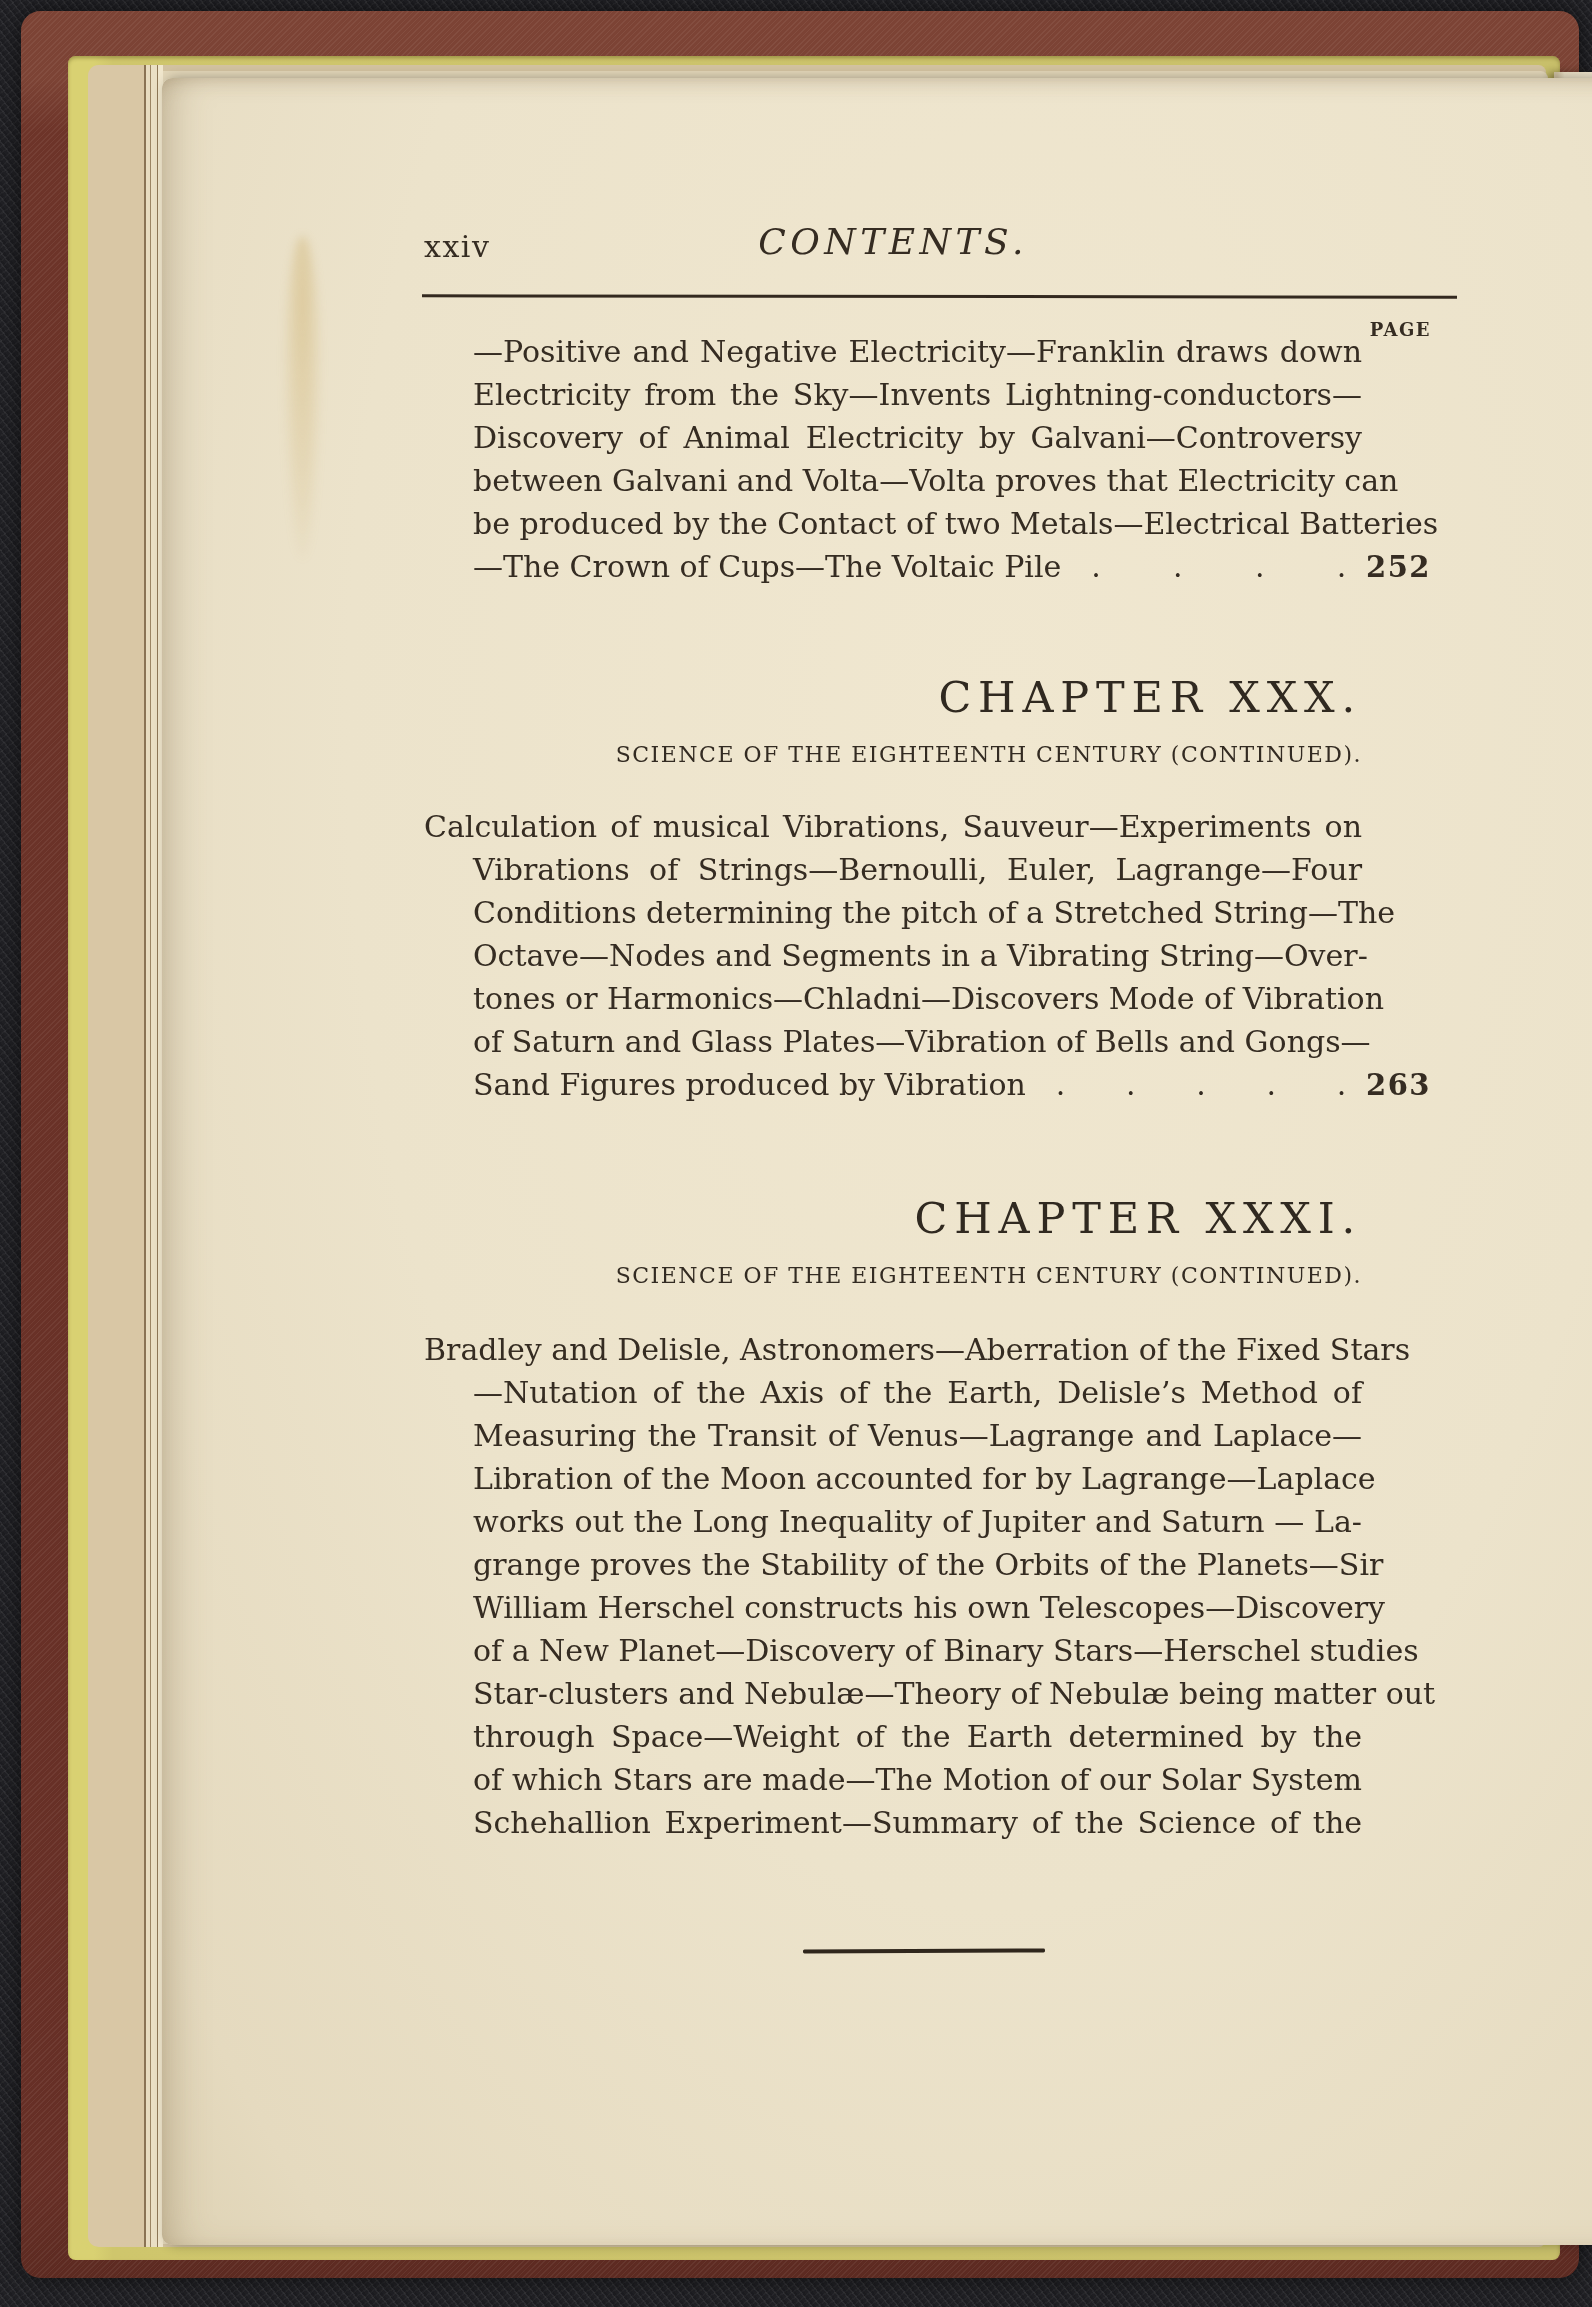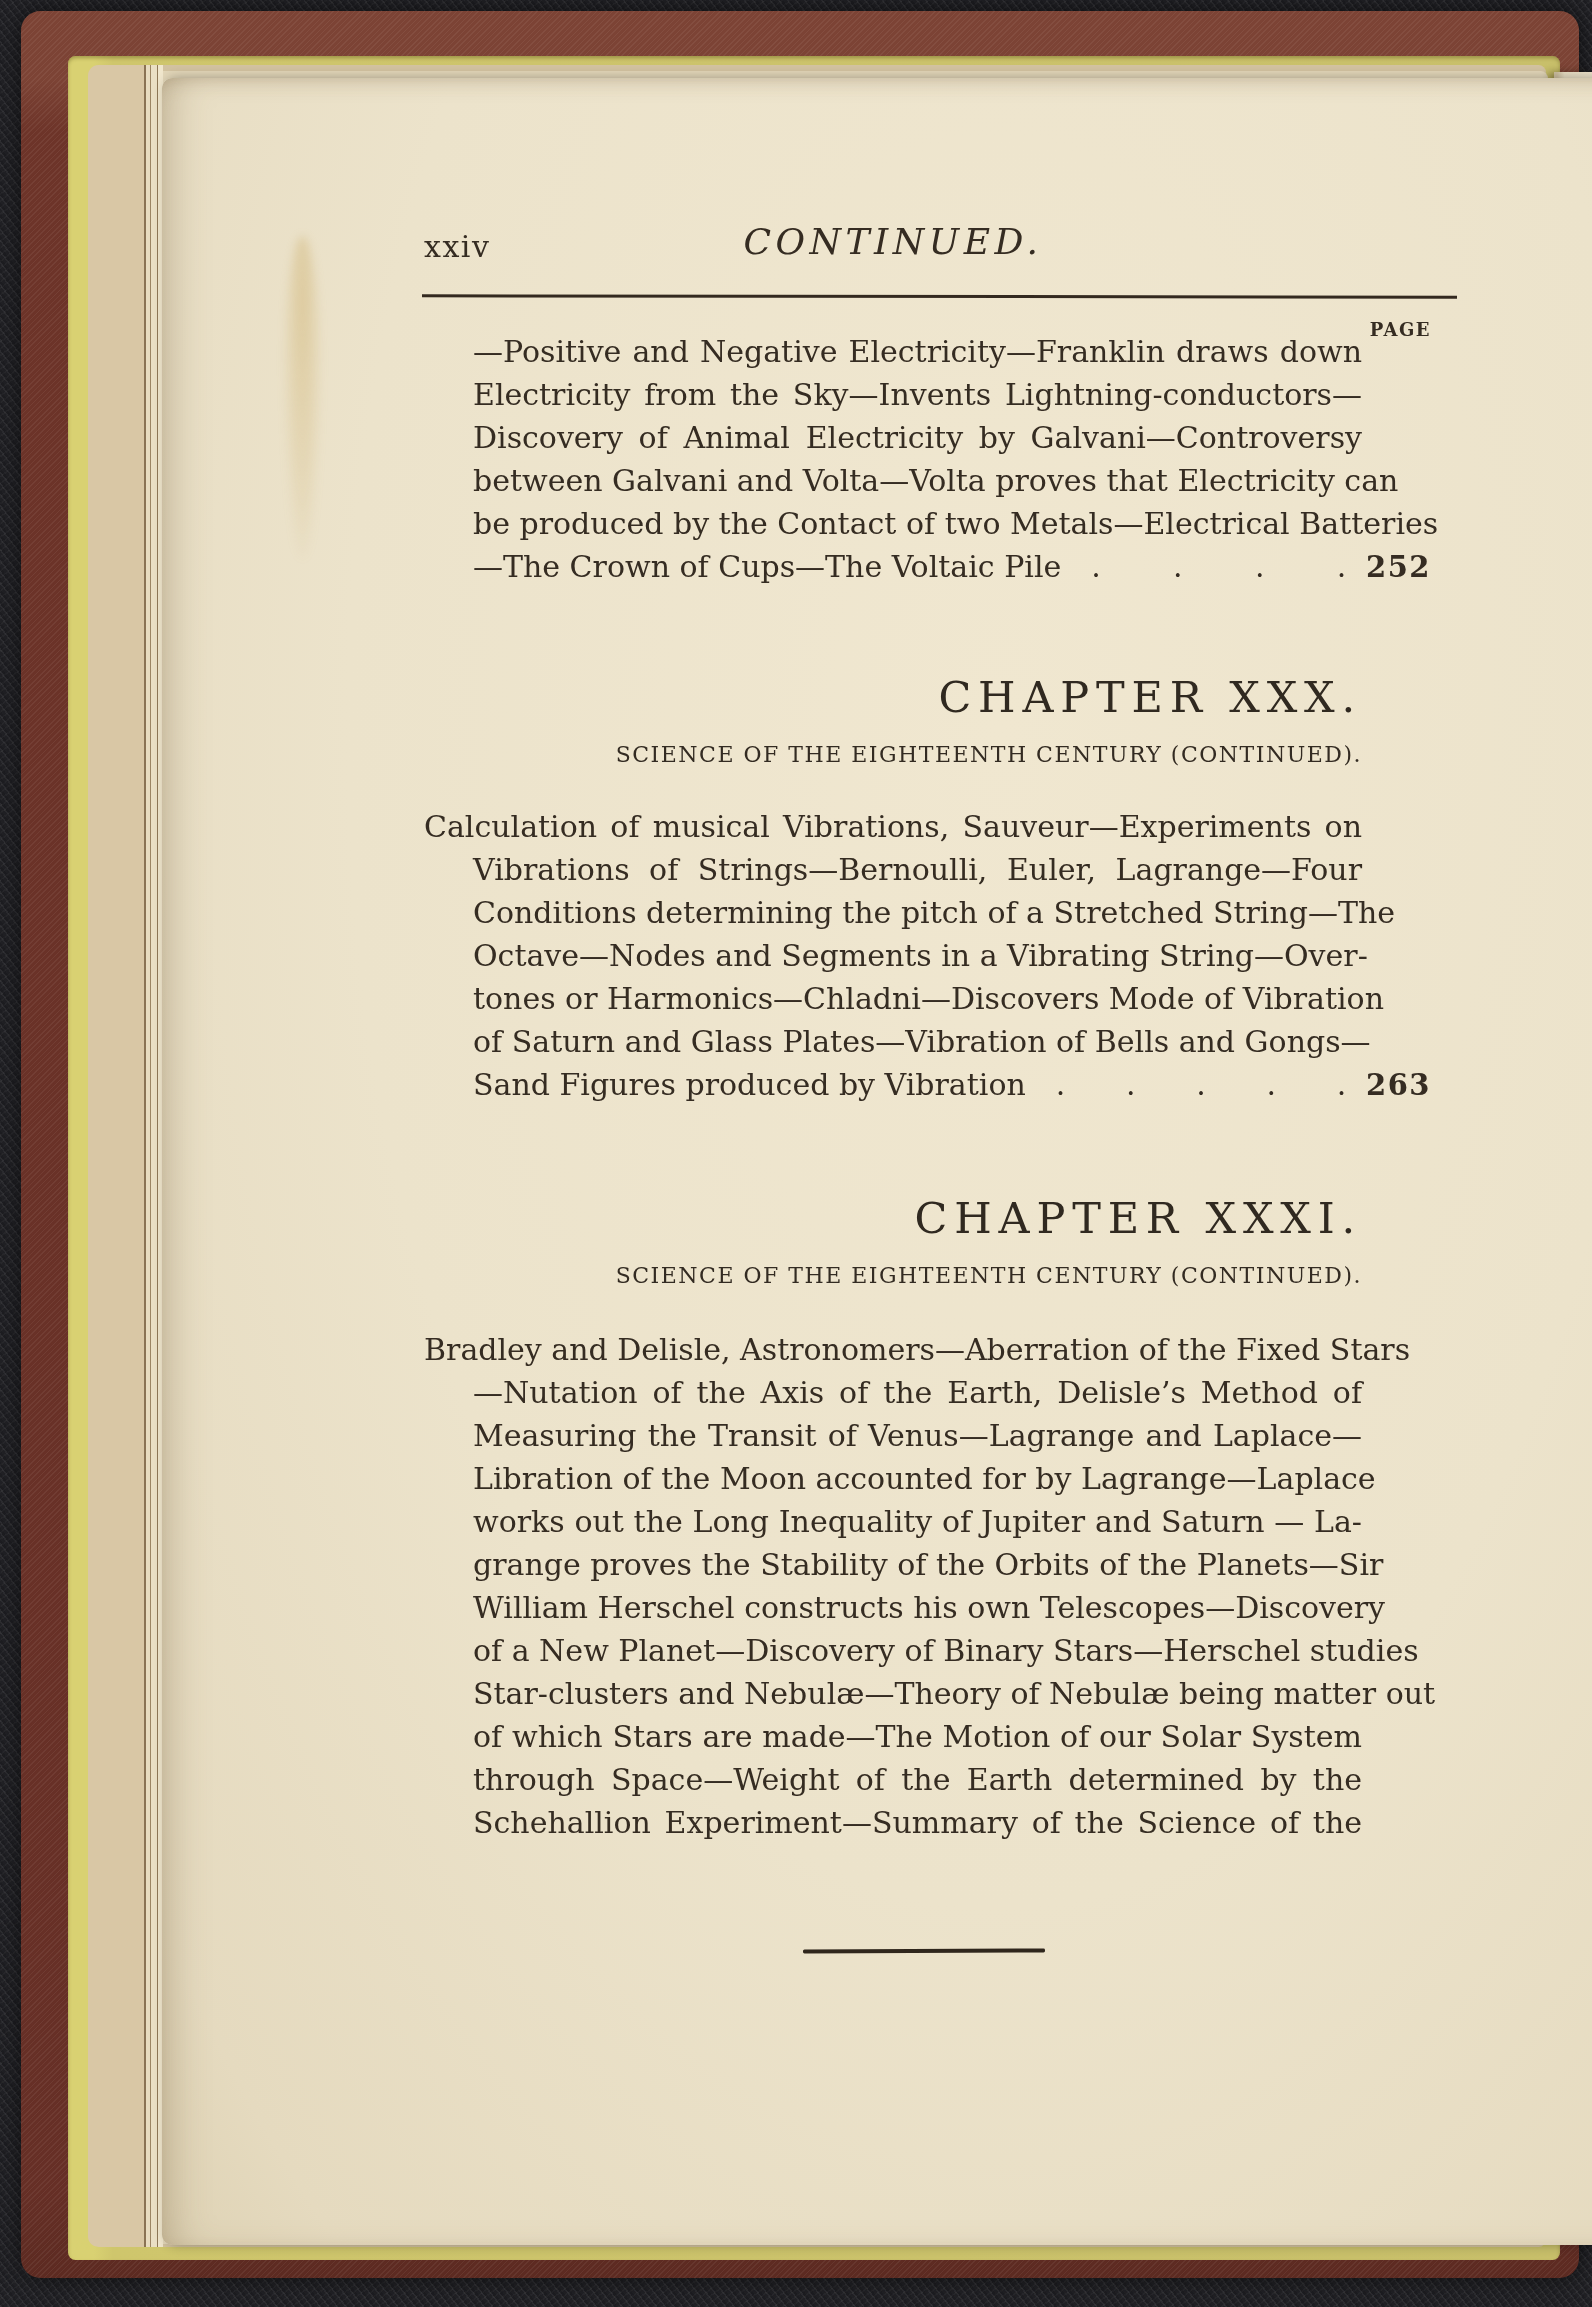--- a/index.html
+++ b/index.html
@@ -106,21 +106,21 @@
   <div class="endpaper"></div>
   <div class="under u2"></div>
   <div class="under u1"></div>
   <div class="stack-left"></div>
   <div class="page-right"></div>
 
   <div class="page">
     <div class="stain"></div>
 
     <div class="folio">xxiv</div>
-    <div class="running-title">CONTINUED.</div>
+    <div class="running-title">CONTENTS.</div>
     <div class="head-rule"></div>
     <div class="page-col-label">PAGE</div>
 
     <div class="entry entry0">
       <div class="line full">—Positive and Negative Electricity—Franklin draws down</div>
       <div class="line full">Electricity from the Sky—Invents Lightning-conductors—</div>
       <div class="line full">Discovery of Animal Electricity by Galvani—Controversy</div>
       <div class="line full">between Galvani and Volta—Volta proves that Electricity can</div>
       <div class="line full">be produced by the Contact of two Metals—Electrical Batteries</div>
       <div class="line lastline">
@@ -153,21 +153,21 @@
     <div class="entry entry2">
       <div class="line full">Bradley and Delisle, Astronomers—Aberration of the Fixed Stars</div>
       <div class="line full cont">—Nutation of the Axis of the Earth, Delisle’s Method of</div>
       <div class="line full cont">Measuring the Transit of Venus—Lagrange and Laplace—</div>
       <div class="line full cont">Libration of the Moon accounted for by Lagrange—Laplace</div>
       <div class="line full cont">works out the Long Inequality of Jupiter and Saturn — La-</div>
       <div class="line full cont">grange proves the Stability of the Orbits of the Planets—Sir</div>
       <div class="line full cont">William Herschel constructs his own Telescopes—Discovery</div>
       <div class="line full cont">of a New Planet—Discovery of Binary Stars—Herschel studies</div>
       <div class="line full cont">Star-clusters and Nebulæ—Theory of Nebulæ being matter out</div>
+      <div class="line full cont">through Space—Weight of the Earth determined by the</div>
       <div class="line full cont">of which Stars are made—The Motion of our Solar System</div>
-      <div class="line full cont">through Space—Weight of the Earth determined by the</div>
       <div class="line full cont">Schehallion Experiment—Summary of the Science of the</div>
     </div>
 
     <div class="end-rule"></div>
   </div>
 </div>
 
 
 </body></html>

